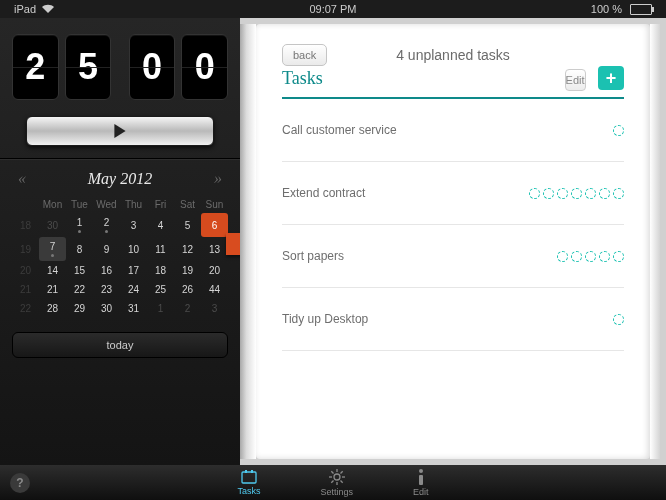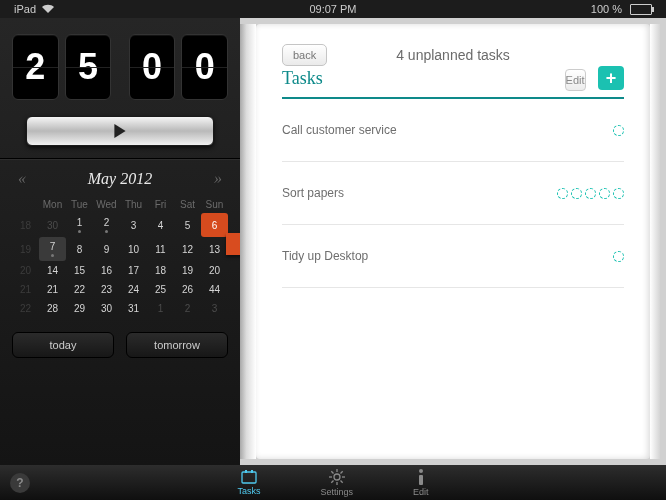--- a/index.html
+++ b/index.html
@@ -168,21 +168,20 @@
               <td class="">31</td>
               <td class="dim">1</td>
               <td class="dim">2</td>
               <td class="dim">3</td>
             </tr>
           </tbody>
         </table>
     </div>
     <div class="calbtns">
       <button class="calbtn">today</button>
-      <button class="calbtn">tomorrow</button>
     </div>
     <div class="ribbon"></div>
   </div>
 
   <div class="notebook">
     <div class="pages">
       <div class="spine"></div>
       <div class="page">
         <div class="pgheader">
           <button class="backbtn">back</button>
@@ -192,20 +191,32 @@
           <div class="sectiontitle">Tasks</div>
           <div>
             <button class="editbtn">Edit</button>
             <button class="addbtn">+</button>
           </div>
         </div>
         <div id="tasklist">
             <div class="taskrow">
               <span class="taskname">Call customer service</span>
               <span class="circles">
+                <span class="circ"></span>
+              </span>
+            </div>
+            <div class="taskrow">
+              <span class="taskname">Extend contract</span>
+              <span class="circles">
+                <span class="circ"></span>
+                <span class="circ"></span>
+                <span class="circ"></span>
+                <span class="circ"></span>
+                <span class="circ"></span>
+                <span class="circ"></span>
                 <span class="circ"></span>
               </span>
             </div>
             <div class="taskrow">
               <span class="taskname">Sort papers</span>
               <span class="circles">
                 <span class="circ"></span>
                 <span class="circ"></span>
                 <span class="circ"></span>
                 <span class="circ"></span>

